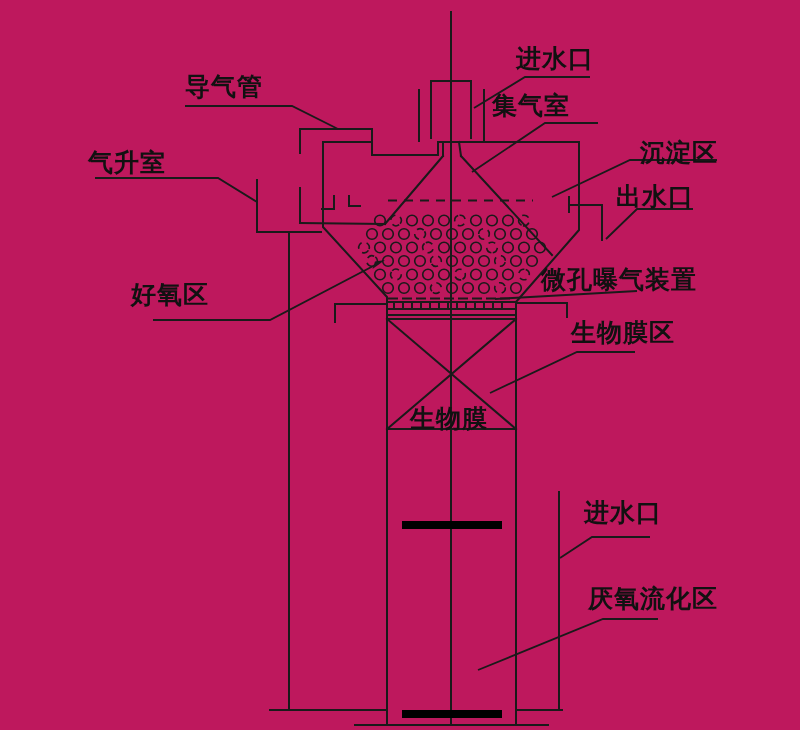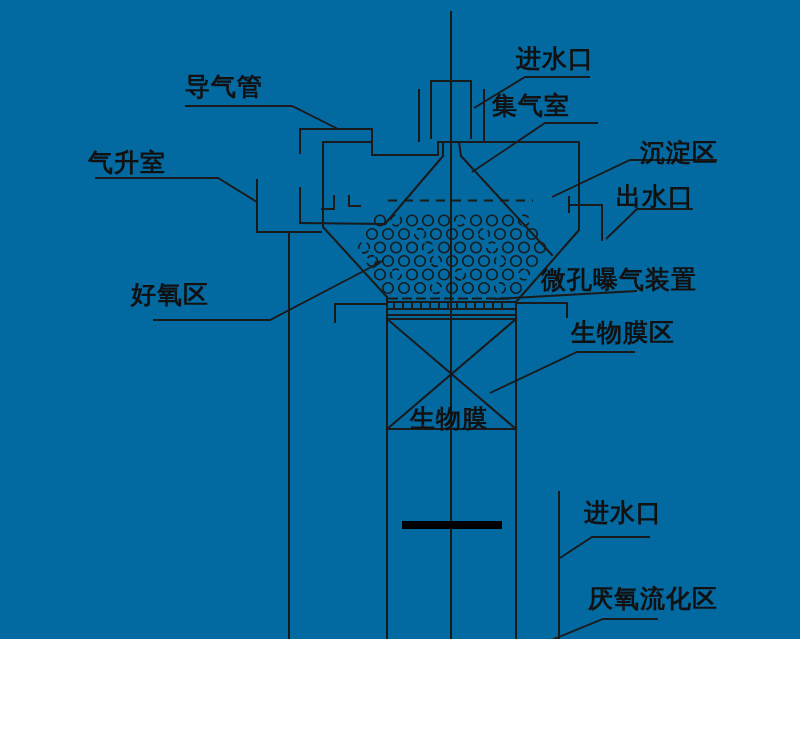--- a/index.html
+++ b/index.html
@@ -1,19 +1,19 @@
 <!DOCTYPE html>
 <html><head>
 <meta charset="utf-8">
 <style>
   html,body{margin:0;padding:0;background:#ffffff;}
   #canvas{
     position:relative;
-    width:800px;height:639px;
-    background:#0369a1;
+    width:800px;height:730px;
+    background:#be185d;
     font-family:"DejaVu Sans","Liberation Sans",sans-serif;
     overflow:hidden;
   }
   svg{display:block}
   .struct{stroke:#1a1a1a;stroke-width:2;fill:none;stroke-linecap:square;}
   .leader{stroke:#1a1a1a;stroke-width:1.8;fill:none;stroke-linejoin:miter;}
   .dashed{stroke:#1a1a1a;stroke-width:2;fill:none;stroke-dasharray:9 7;}
   .bar{fill:#000000;stroke:none;}
   .lbl{
     font-family:"DejaVu Sans","Liberation Sans",sans-serif;

